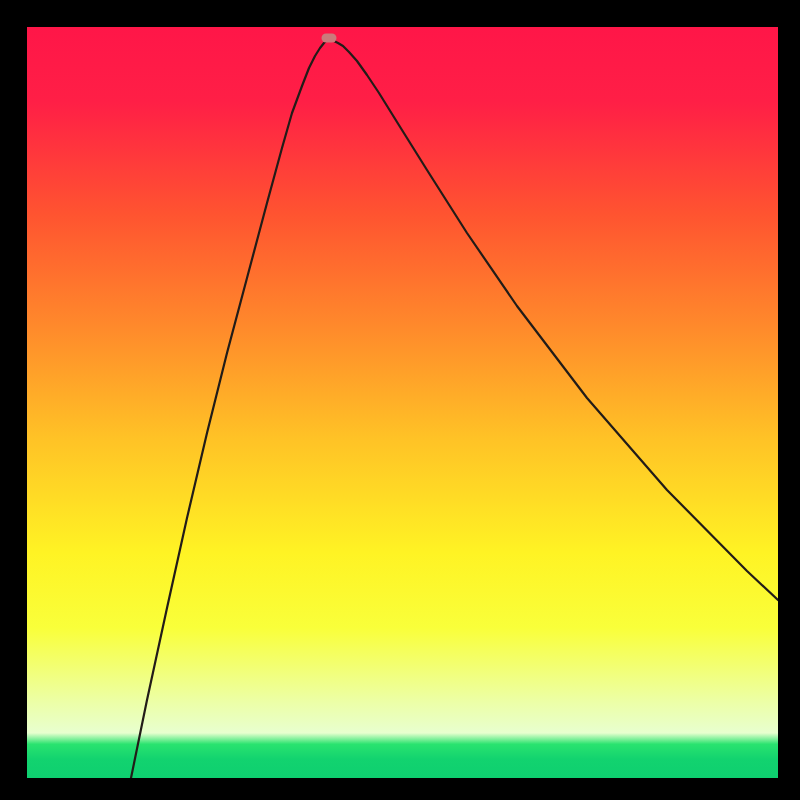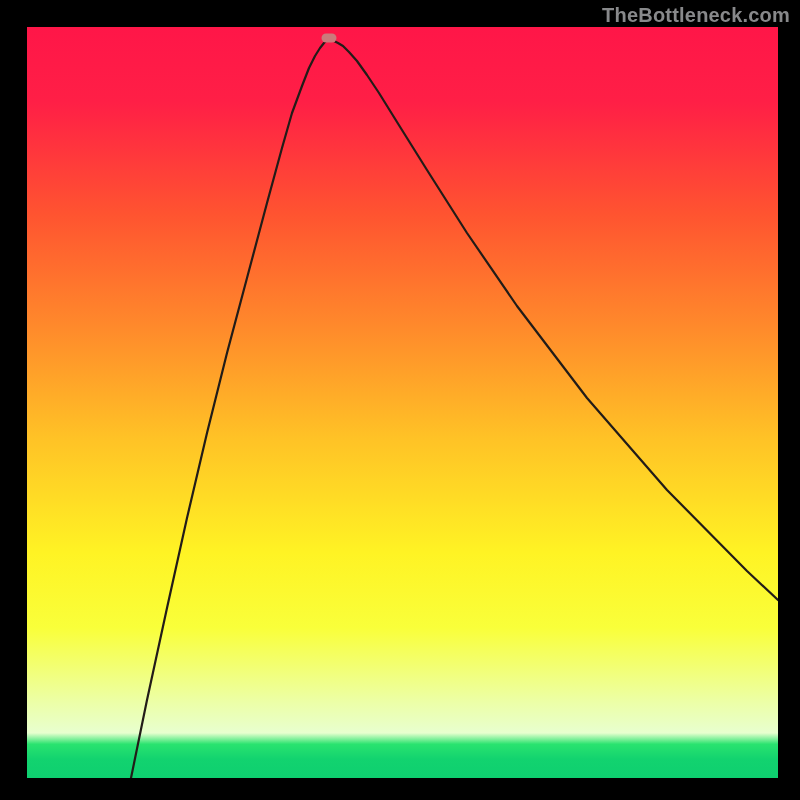--- a/index.html
+++ b/index.html
@@ -65,14 +65,13 @@
 </head>
 <body>
 
 <div class="frame">
   <div class="plot-area">
     <svg class="curve-svg" viewBox="0 0 751 751" preserveAspectRatio="none">
       <path class="curve-path" d="M104.0 751.0 L120.0 673.0 L140.0 581.0 L160.0 491.0 L180.0 406.0 L200.0 326.0 L220.0 251.0 L240.0 176.0 L255.0 121.0 L265.0 86.0 L275.0 59.0 L282.0 41.0 L288.0 29.0 L293.0 21.0 L297.0 16.0 L300.0 13.0 L303.0 13.0 L307.0 14.0 L311.0 16.0 L316.0 19.0 L322.0 25.0 L330.0 34.0 L340.0 48.0 L352.0 66.0 L370.0 95.0 L400.0 143.0 L440.0 206.0 L490.0 279.0 L560.0 371.0 L640.0 463.0 L720.0 544.0 L751.0 573.0"></path>
     </svg>
     <div class="marker" style="left:302px;top:11px;background:#cb7a7b;"></div>
   </div>
-  <div class="watermark">TheBottleneck.com</div>
 </div>
 
 </body></html>

